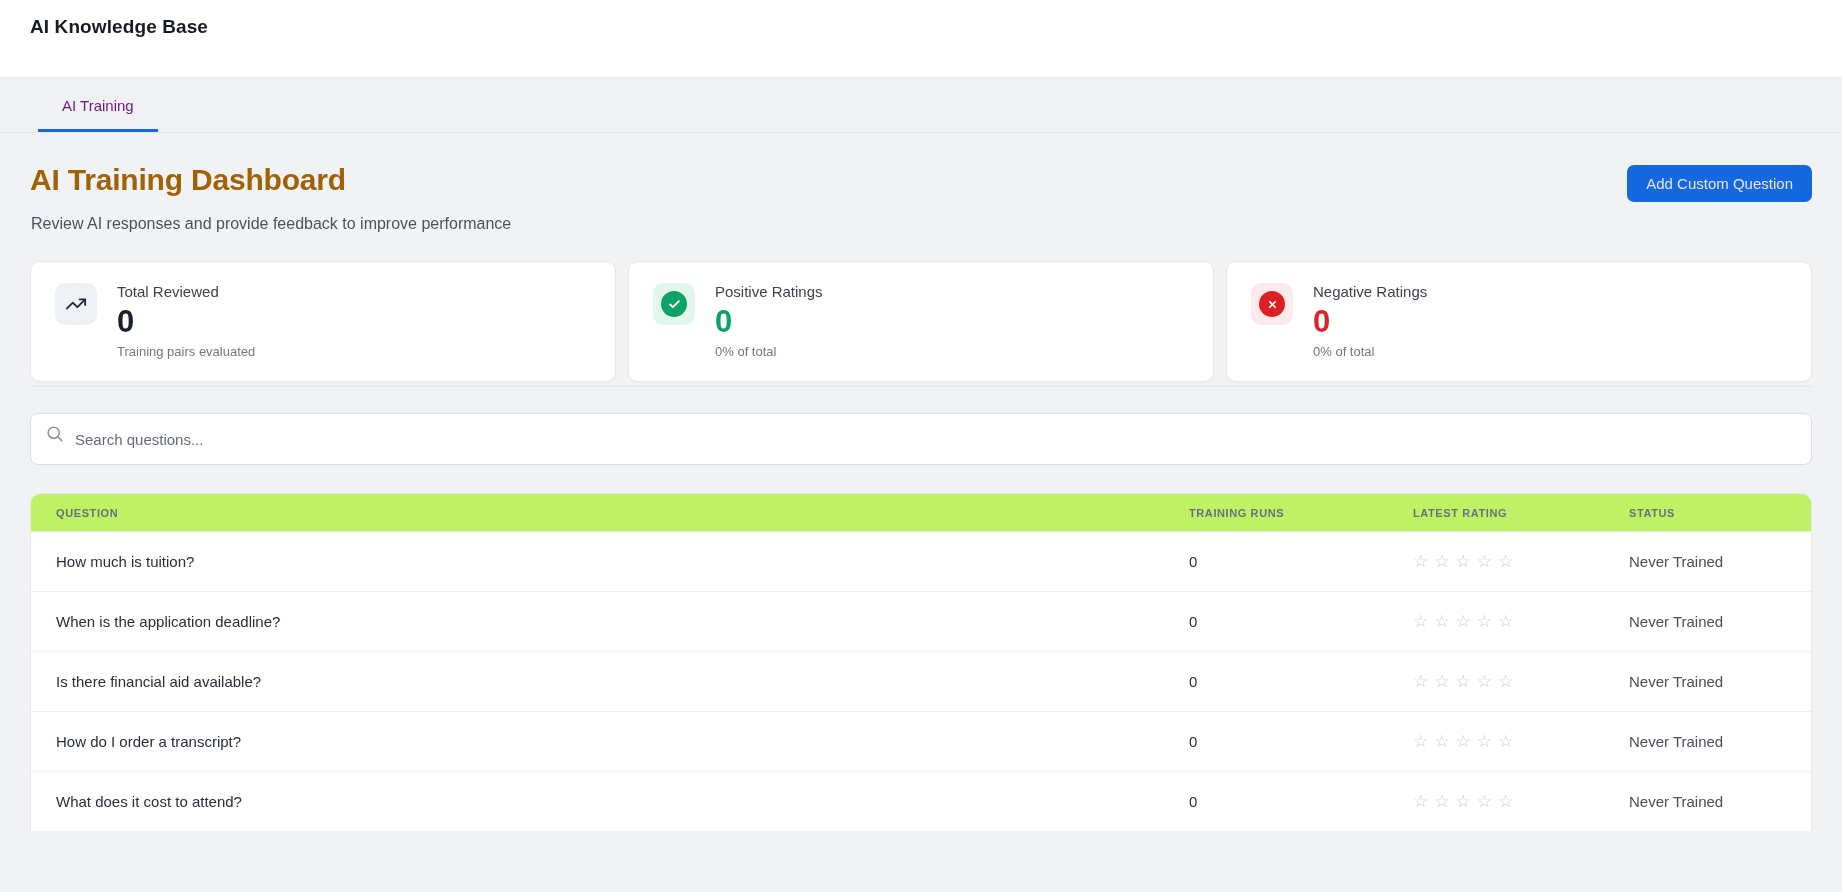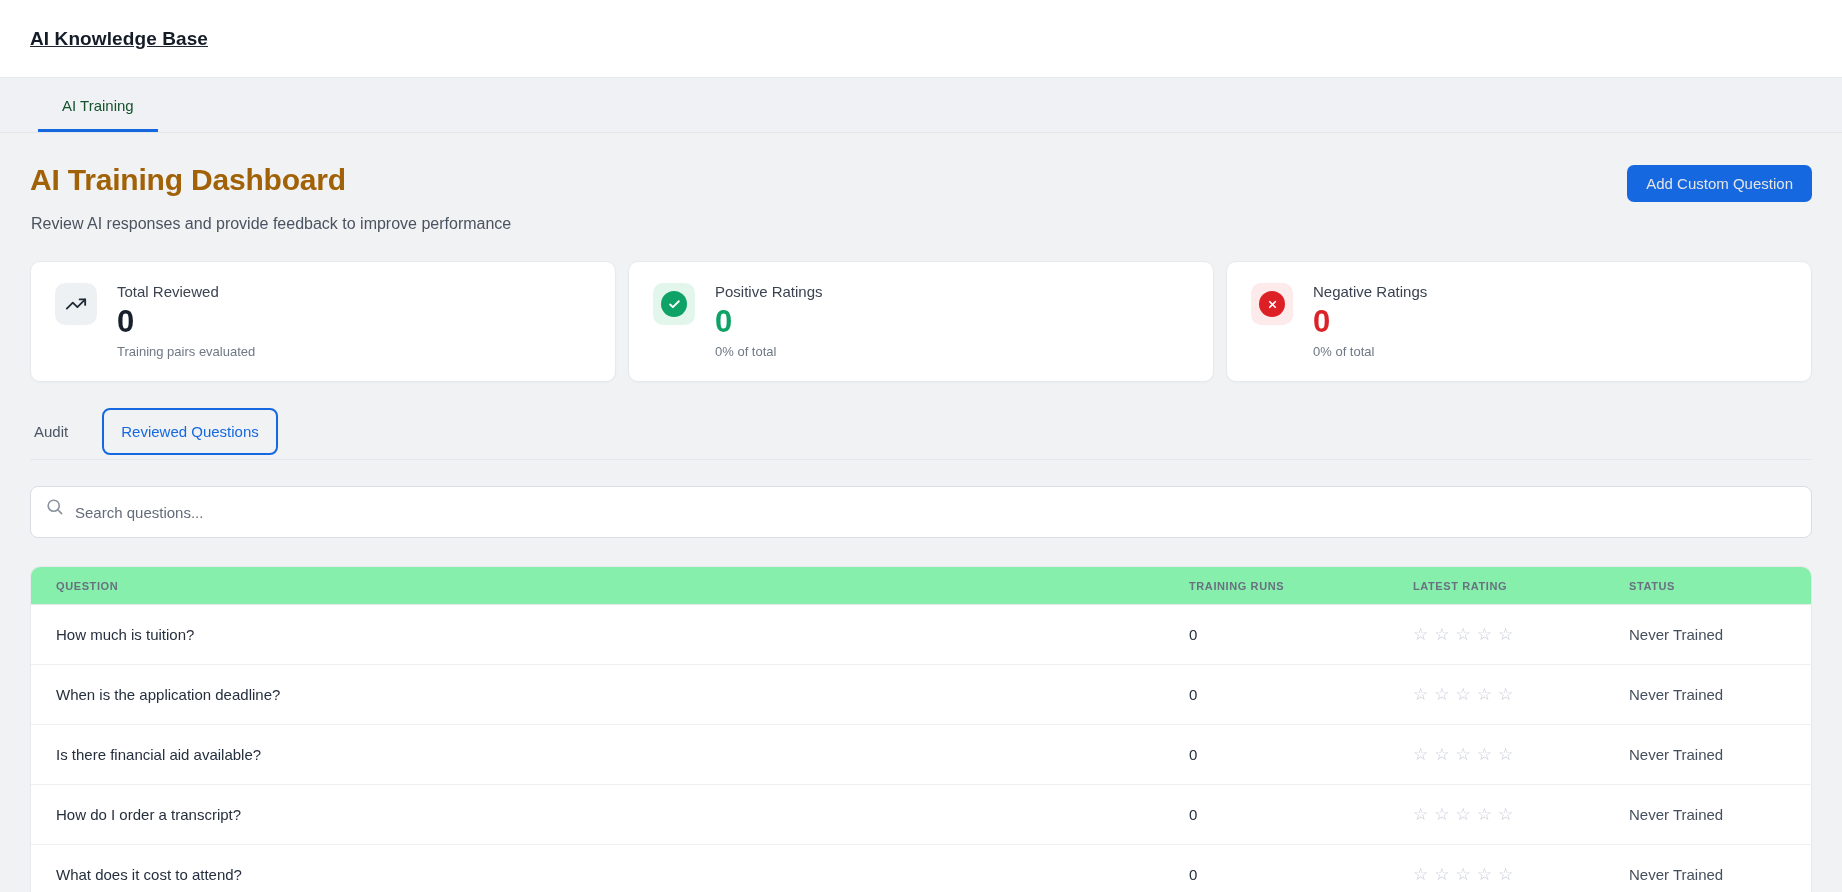--- a/index.html
+++ b/index.html
@@ -5,30 +5,30 @@
   * { box-sizing: border-box; }
   html,body { margin:0; padding:0; }
   body {
     width:1842px; height:892px; overflow:hidden;
     background:#f1f2f4;
     font-family:"Liberation Sans", sans-serif;
     color:#1f2937;
   }
 
   
-  .app-header { background:#ffffff; height:78px; display:flex; align-items:center;
-    padding:0 30px; border-bottom:1px solid #e8eaee;text-decoration:underline; }
+  .app-header { background:#ffffff; height:78px; display:flex; 
+    padding:16px 30px; border-bottom:1px solid #e8eaee; }
   .app-title { font-size:19px; font-weight:700; color:#141c28; letter-spacing:.1px; }
 
   
   .nav-tabs { background:#f0f1f4; height:55px; display:flex; padding-left:38px;
     border-bottom:1px solid #e4e7ea; }
   .nav-tab { display:flex; align-items:center; padding:3px 24px 0; font-size:15px;
     color:#58616e; cursor:pointer; border-bottom:3px solid transparent; }
-  .nav-tab.active { color:#14532d; border-bottom-color:#1668e0; }
+  .nav-tab.active { color:#701a75; border-bottom-color:#1668e0; }
 
   .main { padding:30px 30px 0; }
 
   
   .hero { display:flex; justify-content:space-between; align-items:flex-start; }
   .page-title { font-size:30px; font-weight:700; color:#a16207; margin:0; letter-spacing:-.2px; }
   .page-subtitle { margin:18px 1px 0; font-size:16px; color:#4a5360; }
   .btn-primary { background:#1668e0; color:#e5e5e5; border:none; border-radius:7px;
     font-family:"Liberation Sans", sans-serif; font-size:15px; font-weight:500;
     padding:10px 19px; margin-top:2px; cursor:pointer; }
@@ -66,21 +66,21 @@
   .search-input { width:100%; height:52px; border:1px solid #d9dee5; border-radius:8px;
     background:#ffffff; padding:0 16px 0 44px; font-size:15px; color:#1f2937; outline:none;
     font-family:"Liberation Sans",sans-serif; }
   .search-input::placeholder { color:#636c79; }
   .search-icon { position:absolute; left:15px; top:11px; }
 
   
   .table-card { margin-top:28px; background:#ffffff; border:1px solid #e7e9ed; border-bottom:none;
     border-radius:10px 10px 0 0; overflow:hidden; }
   table { width:100%; border-collapse:collapse; table-layout:fixed; }
-  thead th { background:#86efac; font-size:11px; font-weight:700; letter-spacing:.6px;
+  thead th { background:#bef264; font-size:11px; font-weight:700; letter-spacing:.6px;
     color:#68717f; text-align:left; padding:13px 0 12px; border-bottom:1px solid #e7e9ee;
     text-transform:uppercase; }
   th:first-child, td:first-child { padding-left:25px; }
   tbody td { font-size:15px; color:#252f3d; padding:19px 0; border-top:1px solid #eef0f3; }
   tbody tr:first-child td { border-top:none; }
   .td-status { color:#454f5d; }
   .stars { color:#c5cbd6; font-size:17px; letter-spacing:6px; }
 </style>
 </head>
 <body>
@@ -145,24 +145,20 @@
       </div>
       <div>
         <div class="stat-label">Negative Ratings</div>
         <div class="stat-value red">0</div>
         <div class="stat-sub">0% of total</div>
       </div>
     </div>
 
   </section>
 
-  <div class="section-tabs">
-    <div class="tab-audit">Audit</div>
-    <button class="tab-reviewed">Reviewed Questions</button>
-  </div>
   <div class="tabs-divider"></div>
 
   <div class="search-wrap">
     <span class="search-icon">
       <svg width="19" height="19" viewBox="0 0 24 24" fill="none" stroke="#8a92a0" stroke-width="2" stroke-linecap="round">
         <circle cx="11" cy="11" r="7"></circle>
         <line x1="16.5" y1="16.5" x2="21" y2="21"></line>
       </svg>
     </span>
     <input class="search-input" type="text" placeholder="Search questions..." style="">

